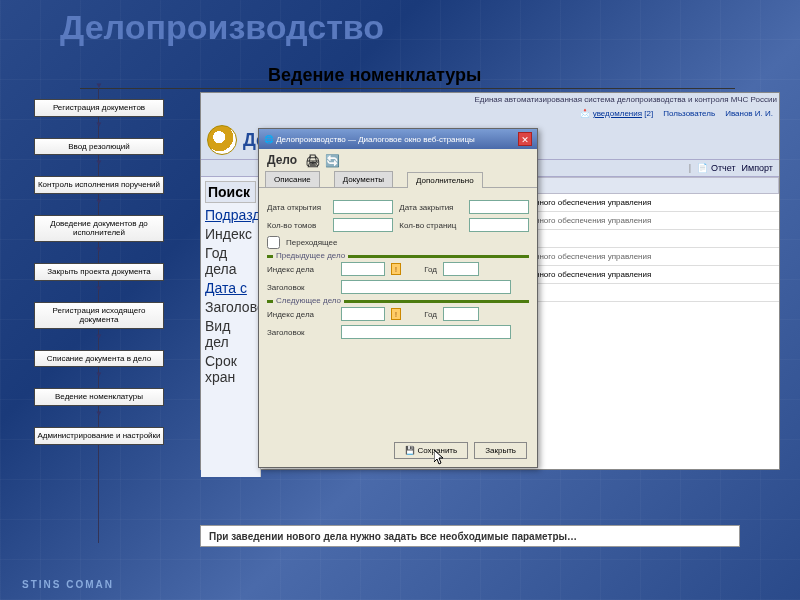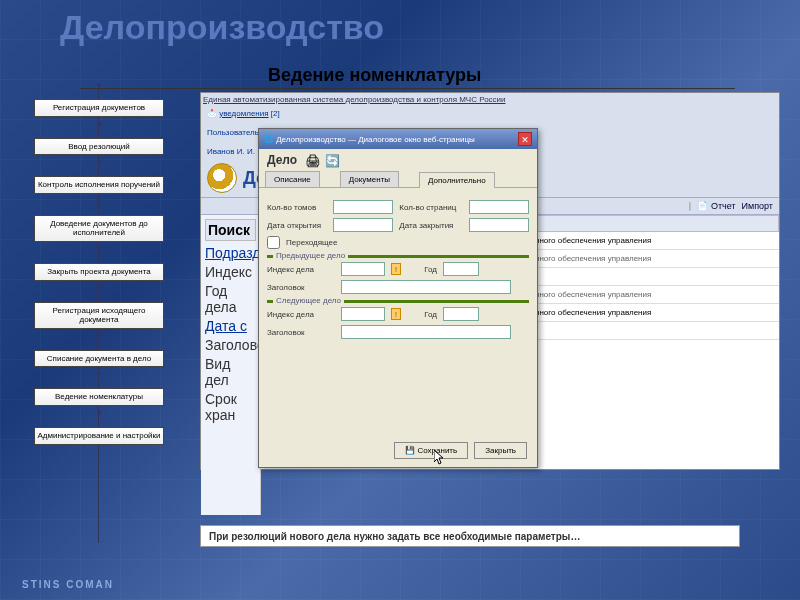--- a/index.html
+++ b/index.html
@@ -45,25 +45,25 @@
   cursor: pointer;
   margin-bottom: 3px;
 }
 .side-gap { height: 18px; }
 .side-gap::before { content: "▼"; color: #336; font-size: 8px; display: block; text-align: center; }
 .app-window {
   position: absolute; left: 200px; top: 92px; width: 580px; height: 378px;
   background: #fff; border: 1px solid #888;
 }
 .app-topbar {
-  background: #d8e0ee; text-align: left; font-size: 8px; color: #335; padding: 2px; text-decoration: underline;
+  background: #d8e0ee; text-align: right; font-size: 8px; color: #335; padding: 2px;
 }
 .app-head2 {
   background: #d8e0ee; display: flex; justify-content: flex-end; gap: 10px;
-  font-size: 8px; padding: 3px 6px; color: #003399; flex-direction: column;
+  font-size: 8px; padding: 3px 6px; color: #003399;
 }
 .app-head2 .notif a { color: #003399; text-decoration: underline; }
 .app-brand {
   display: flex; align-items: center; gap: 6px; padding: 4px 6px; background: #d8e0ee;
 }
 .emblem {
   width: 30px; height: 30px; border-radius: 50%;
   background: radial-gradient(circle at 40% 40%, #fff 0 6px, #d4a017 6px 14px, #fff 14px);
   border: 1px solid #aa8800;
 }
@@ -93,21 +93,21 @@
 .dlg-title {
   background: linear-gradient(#7a9cd4, #4a6aaa); color: #fff; font-size: 8px;
   padding: 3px 5px; display: flex; justify-content: space-between; align-items: center;
 }
 .dlg-title .x { width: 14px; height: 14px; background: #d44; color: #fff; text-align: center; line-height: 14px; font-size: 9px; cursor: pointer; border: 1px solid #a22; }
 .dlg-head {
   padding: 4px 8px; font-size: 12px; font-weight: bold; color: #333; display: flex; align-items: center; gap: 8px;
 }
 .dlg-head .ico { width: 12px; height: 12px; display: inline-block; }
 .dlg-tabs { display: flex; padding: 0 6px; font-size: 8px; }
-.dlg-tab { padding: 3px 8px; border: 1px solid #aaa; background: #ddd; border-bottom: none; margin-right: 20px; cursor: pointer; }
+.dlg-tab { padding: 3px 8px; border: 1px solid #aaa; background: #ddd; border-bottom: none; margin-right: 14px; cursor: pointer; }
 .dlg-tab.active { background: #ece9d8; position: relative; top: 1px; }
 .dlg-content { border-top: 1px solid #aaa; padding: 8px; font-size: 8px; }
 .frow { display: flex; align-items: center; gap: 6px; margin: 4px 0; }
 .frow label { width: 68px; color: #333; }
 .frow input[type=text] { width: 60px; height: 14px; border: 1px solid #7a9; font-size: 8px; padding: 0 2px; }
 .fieldset-line { border-top: 3px solid #4d7c0f; margin: 6px 0 4px; position: relative; }
 .fieldset-line .legend { position: absolute; top: -7px; left: 6px; background: #ece9d8; color: #557; padding: 0 3px; font-size: 8px; }
 .frow .marker { width: 10px; height: 12px; background: #fc6; border: 1px solid #c80; text-align: center; line-height: 11px; color: #840; font-size: 7px; }
 .dlg-btns { position: absolute; bottom: 8px; right: 10px; display: flex; gap: 6px; }
 .dlg-btns button { font-size: 8px; padding: 3px 10px; background: #ece9d8; border: 1px solid #888; cursor: pointer; }
@@ -246,29 +246,29 @@
     <span class="ico">🖨</span>
     <span class="ico">🔄</span>
   </div>
   <div class="dlg-tabs">
     <div class="dlg-tab">Описание</div>
     <div class="dlg-tab">Документы</div>
     <div class="dlg-tab active">Дополнительно</div>
   </div>
   <div class="dlg-content">
     <div class="frow">
+      <label>Дата открытия</label>
+      <input type="text" style="">
+      <label style="width:72px">Дата закрытия</label>
+      <input type="text" style="">
+    </div>
+    <div class="frow">
       <label>Кол-во томов</label>
       <input type="text" style="">
       <label style="width:72px">Кол-во страниц</label>
-      <input type="text" style="">
-    </div>
-    <div class="frow">
-      <label>Дата открытия</label>
-      <input type="text" style="">
-      <label style="width:72px">Дата закрытия</label>
       <input type="text" style="">
     </div>
     <div class="frow">
       <input type="checkbox" style="">
       <label style="width:auto">Переходящее</label>
     </div>
     <div class="fieldset-line">
         <span class="legend">Предыдущее дело</span>
       </div>
     <div class="frow">
@@ -300,14 +300,14 @@
   <div class="dlg-btns">
     <button>💾 <span>Сохранить</span></button>
     <button>Закрыть</button>
   </div>
 </div>
 
 <svg class="cursor" viewBox="0 0 12 16">
     <path d="M0 0 L0 12 L3 9 L5 14 L7 13 L5 8 L9 8 Z" fill="#fff" stroke="#000"></path>
   </svg>
 
-<div class="note-bar">При резолюций нового дела нужно задать все необходимые параметры…</div>
+<div class="note-bar">При заведении нового дела нужно задать все необходимые параметры…</div>
 <div class="stins">STINS COMAN</div>
 
 </body></html>

